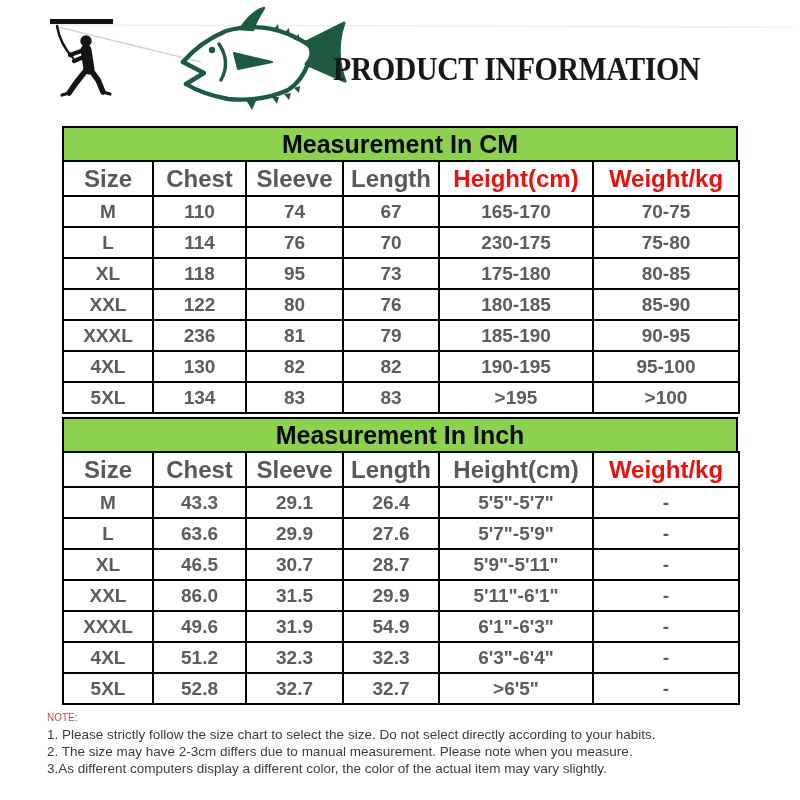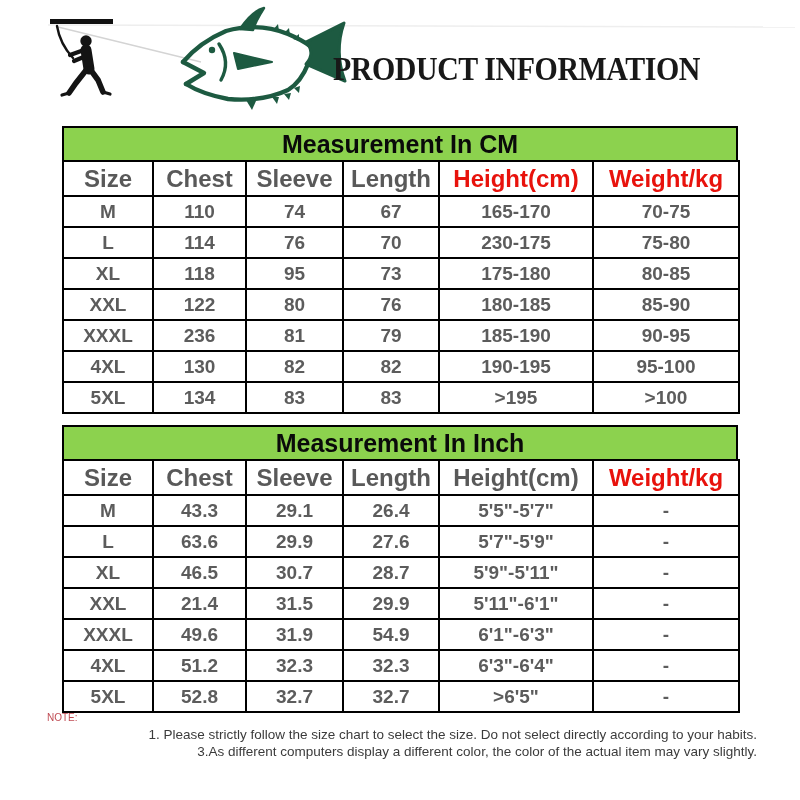--- a/index.html
+++ b/index.html
@@ -16,35 +16,35 @@
     font-weight:bold;font-size:34px;color:#181818;white-space:nowrap;
     letter-spacing:-.5px;transform:scaleX(.88);transform-origin:left center;
   }
   
   .tables{position:absolute;left:62px;top:126px;width:676px;}
   .band{
     border:2px solid #000;background:var(--band-green,#8CD24E);
     height:32px;line-height:32px;text-align:center;
     font-size:25px;font-weight:bold;color:#0a0a0a;
   }
-  .band.second{margin-top:11px;text-align:center;}
+  .band.second{margin-top:3px;text-align:center;}
   table{border-collapse:collapse;width:676px;table-layout:fixed;margin-top:-2px;}
   th,td{
     border:2px solid #000;text-align:center;vertical-align:middle;
     background:#fff;overflow:hidden;white-space:nowrap;
   }
   th{height:31px;font-size:24px;font-weight:bold;color:#595959;margin-top:28px;}
   th.red{color:var(--header-red,#E8120C);}
   td{height:27px;font-size:19px;font-weight:bold;color:#5c5c5c;}
   col.c0{width:90px;}col.c1{width:93px;}col.c2{width:97px;}
   col.c3{width:96px;}col.c4{width:154px;}col.c5{width:146px;}
   
   .note{position:absolute;left:47px;top:712px;width:710px;}
   .note-label{color:#BF4A52;font-size:10px;margin:0 0 3px 0;font-weight:normal;}
-  .note-line{color:#3b3b3b;font-size:13.5px;line-height:17px;margin:0;text-align:right;}
+  .note-line{color:#3b3b3b;font-size:13.5px;line-height:17px;margin:0;}
 </style>
 </head>
 <body style="--band-green: #8CD24E; --header-red: #E8120C;">
 
 <div class="header">
   <svg width="800" height="118" viewBox="0 0 800 118">
 
     <line x1="48" y1="25" x2="795" y2="27" stroke="#eeeeee" stroke-width="1.5"></line>
 
     <line x1="58" y1="27" x2="201" y2="62" stroke="#d4d4d4" stroke-width="1.3"></line>
@@ -212,21 +212,21 @@
         <tr>
           <td>XL</td>
           <td>46.5</td>
           <td>30.7</td>
           <td>28.7</td>
           <td>5'9"-5'11"</td>
           <td>-</td>
         </tr>
         <tr>
           <td>XXL</td>
-          <td>21.4</td>
+          <td>86.0</td>
           <td>31.5</td>
           <td>29.9</td>
           <td>5'11"-6'1"</td>
           <td>-</td>
         </tr>
         <tr>
           <td>XXXL</td>
           <td>49.6</td>
           <td>31.9</td>
           <td>54.9</td>
@@ -249,14 +249,15 @@
           <td>&gt;6'5"</td>
           <td>-</td>
         </tr>
       </tbody>
   </table>
 </div>
 
 <div class="note">
   <p class="note-label">NOTE:</p>
   <p class="note-line">1. Please strictly follow the size chart to select the size. Do not select directly according to your habits.</p>
+  <p class="note-line">2. The size may have 2-3cm differs due to manual measurement. Please note when you measure.</p>
   <p class="note-line">3.As different computers display a different color, the color of the actual item may vary slightly.</p>
 </div>
 
 </body></html>

